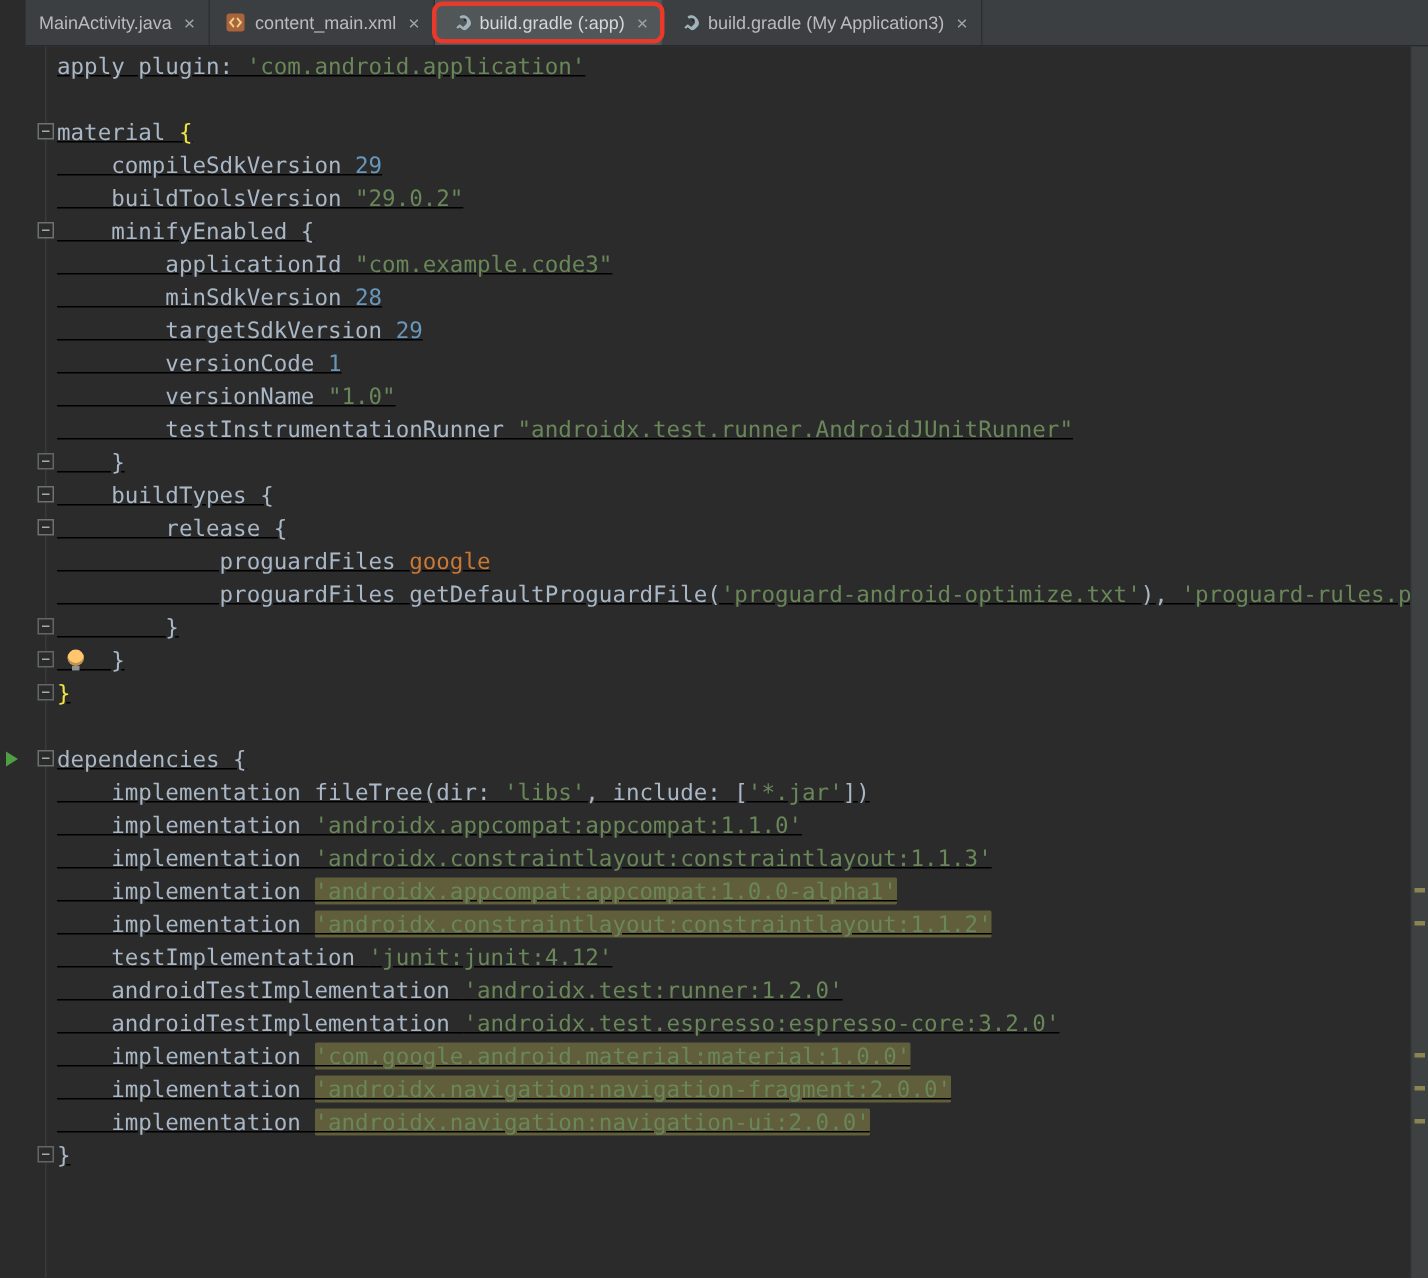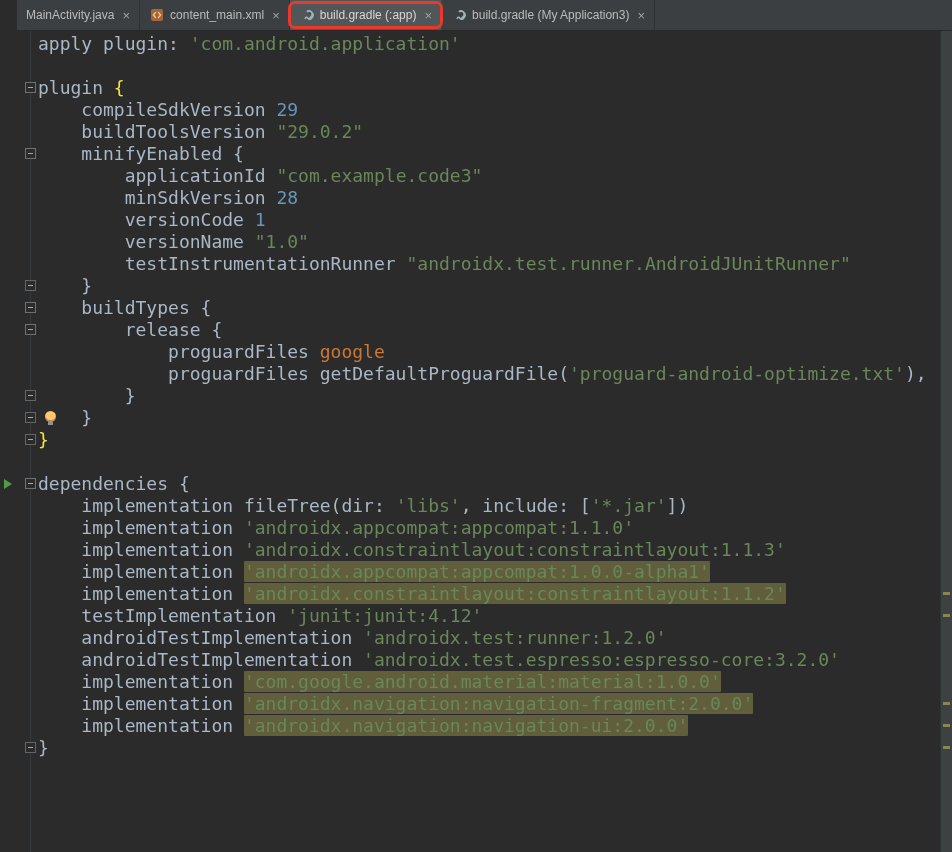--- a/index.html
+++ b/index.html
@@ -24,21 +24,21 @@
   .tab.selected{background:var(--bg-tab-selected,#515658);color:#d6d6d6;}
   .tab.annotated::after{
     content:"";position:absolute;left:-2px;right:-2px;top:1px;bottom:1px;
     border:3px solid var(--annotation-red,#e8392b);border-radius:7px;pointer-events:none;
   }
   .tab .icon{width:16px;height:16px;display:inline-flex;align-items:center;justify-content:center;}
   .tab .close{color:#9fa4a6;font-size:13px;margin-left:3px;line-height:1;}
   
   .editor{
     position:absolute;left:0;top:31px;right:0;bottom:0;
-    padding-top:2px;font-size:18px;line-height:22px;overflow:hidden;
+    padding-top:2px;font-size:15px;line-height:22px;overflow:hidden;text-decoration:underline;
   }
   .gutter-line{position:absolute;left:30px;top:0;bottom:0;width:1px;background:#373a3c;}
   .line{position:relative;height:22px;display:flex;white-space:pre;}
   .gutter-cell{width:31px;flex:none;}
   .code-cell{padding-left:7px;color:var(--tok-default,#A9B7C6);}
   .tok-d{color:var(--tok-default,#A9B7C6);}
   .tok-s{color:var(--tok-string,#6A8759);}
   .tok-n{color:var(--tok-number,#6897BB);}
   .tok-k{color:var(--tok-keyword,#CC7832);}
   .tok-y{color:var(--tok-brace-match,#F0E442);}
@@ -95,26 +95,27 @@
       </span>
       <span>build.gradle (My Application3)</span>
       <span class="close">×</span>
     </div>
   </div>
 
 <div class="editor">
   <div class="gutter-line"></div>
 <div class="line"><span class="gutter-cell"></span><span class="code-cell"><span class="tok-d">apply plugin: </span><span class="tok-s">'com.android.application'</span></span></div>
     <div class="line"><span class="gutter-cell"></span><span class="code-cell"></span></div>
-    <div class="line"><span class="fold"></span><span class="gutter-cell"></span><span class="code-cell"><span class="tok-d">plugin </span><span class="tok-y">{</span></span></div>
+    <div class="line"><span class="fold"></span><span class="gutter-cell"></span><span class="code-cell"><span class="tok-d">material </span><span class="tok-y">{</span></span></div>
     <div class="line"><span class="gutter-cell"></span><span class="code-cell"><span class="tok-d">    compileSdkVersion </span><span class="tok-n">29</span></span></div>
     <div class="line"><span class="gutter-cell"></span><span class="code-cell"><span class="tok-d">    buildToolsVersion </span><span class="tok-s">"29.0.2"</span></span></div>
     <div class="line"><span class="fold"></span><span class="gutter-cell"></span><span class="code-cell"><span class="tok-d">    minifyEnabled {</span></span></div>
     <div class="line"><span class="gutter-cell"></span><span class="code-cell"><span class="tok-d">        applicationId </span><span class="tok-s">"com.example.code3"</span></span></div>
     <div class="line"><span class="gutter-cell"></span><span class="code-cell"><span class="tok-d">        minSdkVersion </span><span class="tok-n">28</span></span></div>
+    <div class="line"><span class="gutter-cell"></span><span class="code-cell"><span class="tok-d">        targetSdkVersion </span><span class="tok-n">29</span></span></div>
     <div class="line"><span class="gutter-cell"></span><span class="code-cell"><span class="tok-d">        versionCode </span><span class="tok-n">1</span></span></div>
     <div class="line"><span class="gutter-cell"></span><span class="code-cell"><span class="tok-d">        versionName </span><span class="tok-s">"1.0"</span></span></div>
     <div class="line"><span class="gutter-cell"></span><span class="code-cell"><span class="tok-d">        testInstrumentationRunner </span><span class="tok-s">"androidx.test.runner.AndroidJUnitRunner"</span></span></div>
     <div class="line"><span class="fold fold-end"></span><span class="gutter-cell"></span><span class="code-cell"><span class="tok-d">    }</span></span></div>
     <div class="line"><span class="fold"></span><span class="gutter-cell"></span><span class="code-cell"><span class="tok-d">    buildTypes {</span></span></div>
     <div class="line"><span class="fold"></span><span class="gutter-cell"></span><span class="code-cell"><span class="tok-d">        release {</span></span></div>
     <div class="line"><span class="gutter-cell"></span><span class="code-cell"><span class="tok-d">            proguardFiles </span><span class="tok-k">google</span></span></div>
     <div class="line"><span class="gutter-cell"></span><span class="code-cell"><span class="tok-d">            proguardFiles getDefaultProguardFile(</span><span class="tok-s">'proguard-android-optimize.txt'</span><span class="tok-d">), </span><span class="tok-s">'proguard-rules.pro'</span></span></div>
     <div class="line"><span class="fold fold-end"></span><span class="gutter-cell"></span><span class="code-cell"><span class="tok-d">        }</span></span></div>
     <div class="line"><span class="fold fold-end"></span><span class="bulb"></span><span class="gutter-cell"></span><span class="code-cell"><span class="tok-d">    }</span></span></div>

